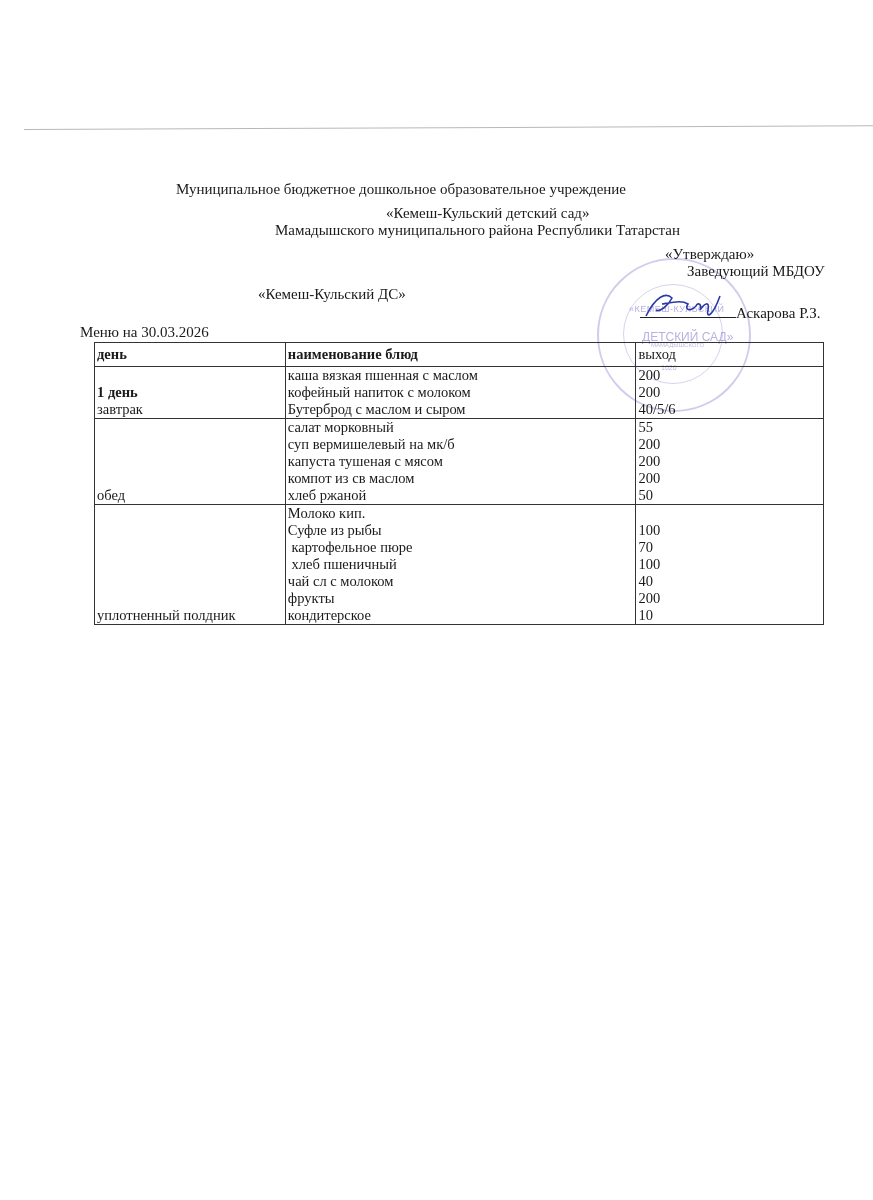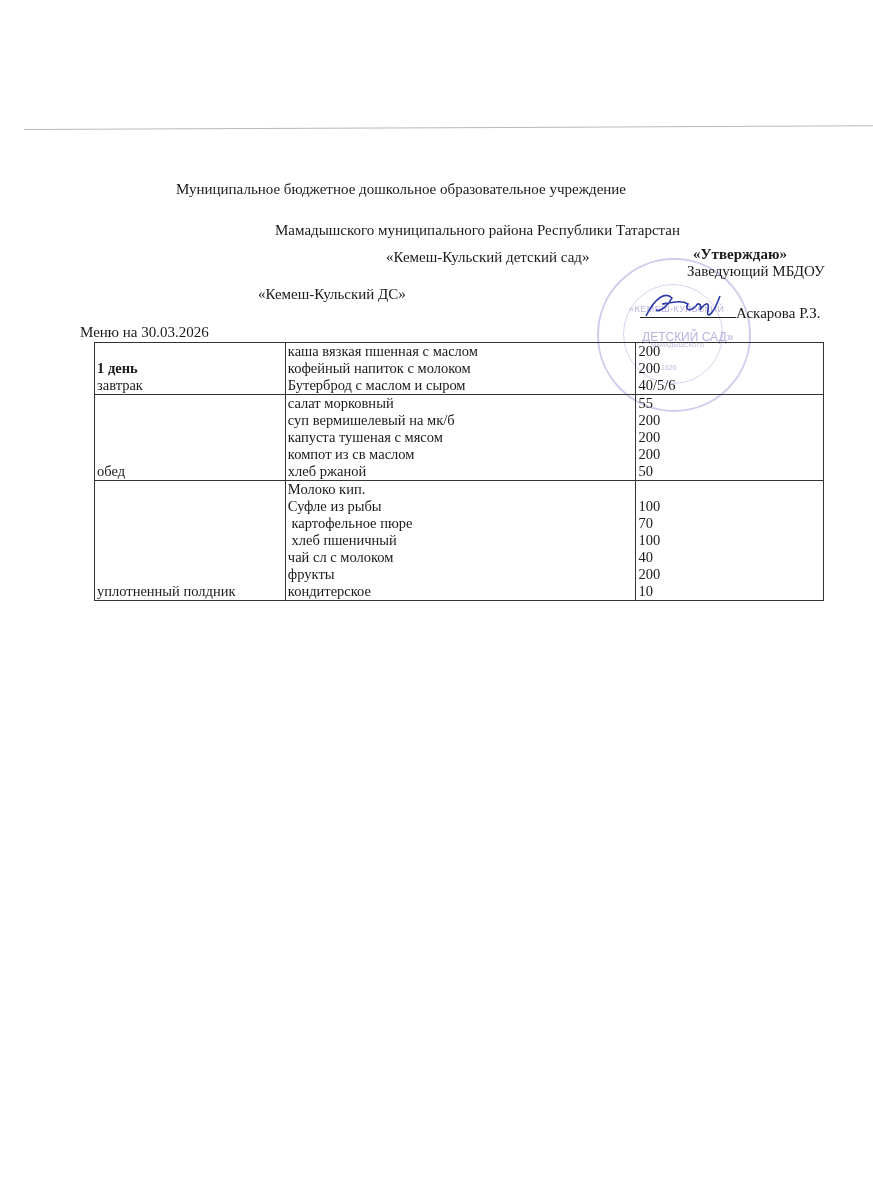--- a/index.html
+++ b/index.html
@@ -12,23 +12,23 @@
       color: #1a1a1a;
     }
     .top-rule {
       position: absolute; left: 24px; top: 129px; width: 849px; height: 0;
       border-top: 1px solid #b8b8b8;
       transform: rotate(-0.25deg);
       transform-origin: left center;
     }
     .abs { position: absolute; white-space: nowrap; font-size: 15px; line-height: 17px; }
     .hdr1 { left: 176px; top: 181px; }
-    .hdr2 { left: 386px; top: 205px; margin-top: 44px; }
+    .hdr2 { left: 386px; top: 205px; }
     .hdr3 { left: 275px; top: 222px; }
-    .approve { left: 693px; top: 246px; font-weight: bold; }
+    .approve { left: 665px; top: 246px; }
     .head-title { left: 687px; top: 263px; }
     .short-name { left: 258px; top: 286px; }
     .sign-line { left: 640px; top: 303px; }
     .sign-underline { display: inline-block; width: 96px; border-bottom: 1px solid #222; height: 14px; vertical-align: baseline; }
     .menu-date { left: 80px; top: 324px; }
 
     .stamp {
       position: absolute; left: 597px; top: 258px; width: 150px; height: 150px;
       border-radius: 50%;
       border: 2px solid rgba(120,110,200,0.35);
@@ -97,20 +97,25 @@
 
 <div class="abs menu-date">Меню на 30.03.2026</div>
 
 <table class="menu">
   <colgroup>
       <col class="c1">
       <col class="c2">
       <col class="c3">
     </colgroup>
   <tbody>
+      <tr class="head">
+    <td class="bold">день</td>
+    <td class="bold">наименование блюд</td>
+    <td>выход</td>
+  </tr>
   <tr>
     <td class="day-cell">
       <div class="bold">1 день</div>
       <div>завтрак</div>
     </td>
     <td class="dish-list">
       <div>каша вязкая пшенная с маслом</div>
       <div>кофейный напиток с молоком</div>
       <div>Бутерброд с маслом и сыром</div>
     </td>

